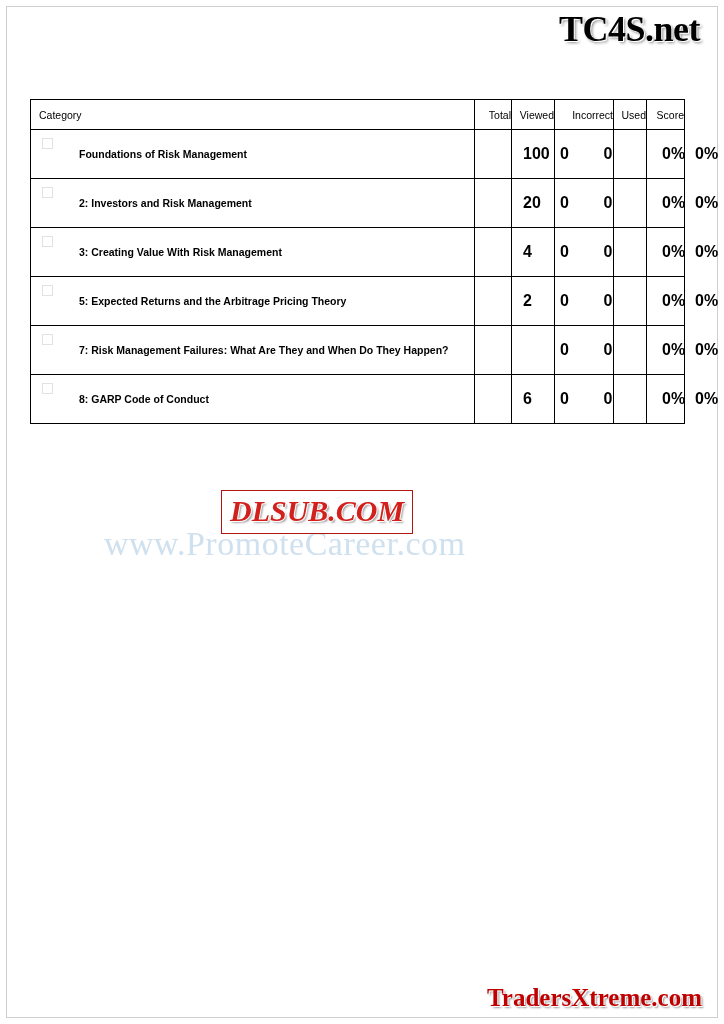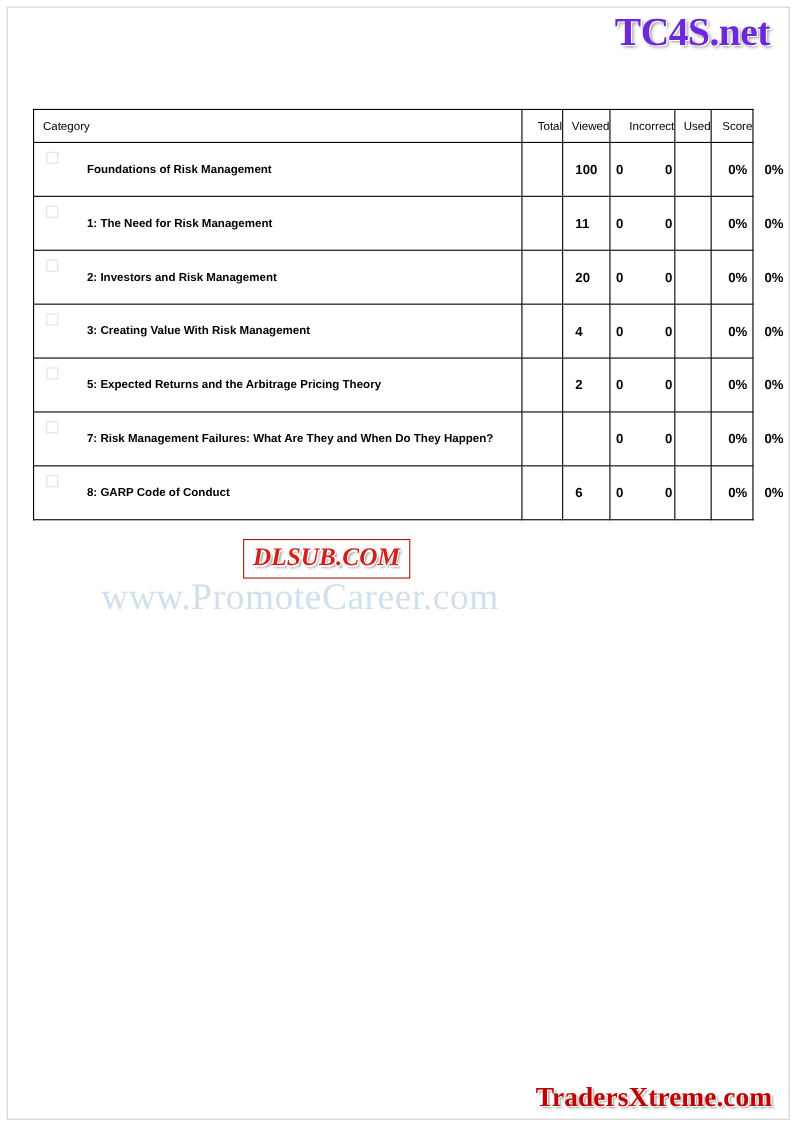--- a/index.html
+++ b/index.html
@@ -30,21 +30,21 @@
 
   
   .brand-top {
     position: absolute;
     right: 24px;
     top: 8px;
     font-family: "Liberation Serif", serif;
     font-weight: bold;
     font-size: 36px;
     letter-spacing: -0.5px;
-    color: #6d28d9;
+    color: #000000;
     text-shadow:
       1px 1px 0 #ffffff,
       2px 2px 3px rgba(0,0,0,0.45);
     white-space: nowrap;
   }
 
   
   .brand-bottom {
     position: absolute;
     right: 22px;
@@ -99,21 +99,21 @@
     font-size: 10.5px;
     line-height: 28px;
     text-align: left;
   }
   td.cat-cell.tall {
     line-height: 28px;
   }
   td.num {
     text-align: center;
     font-weight: bold;
-    font-size: 12px;
+    font-size: 16px;
   }
 
   
   .row-marker {
     position: absolute;
     left: 11px;
     top: 8px;
     width: 9px;
     height: 9px;
     border: 1px solid #e2e2e2;
@@ -124,37 +124,37 @@
   col.c-cat   { width: 444px; }
   col.c-total { width: 37px; }
   col.c-view  { width: 43px; }
   col.c-incor { width: 59px; }
   col.c-used  { width: 33px; }
   col.c-score { width: 38px; }
 
   
   .wm-promote {
     position: absolute;
-    left: 92px;
+    left: 104px;
     top: 525px;
     font-family: "Liberation Serif", serif;
     font-size: 34px;
     color: #cfe0ef;
     letter-spacing: 0.5px;
     white-space: nowrap;
     pointer-events: none;
   }
   .wm-dlsub {
     position: absolute;
     left: 222px;
     top: 491px;
     font-family: "Liberation Serif", serif;
     font-weight: bold;
     font-style: italic;
-    font-size: 23px;
+    font-size: 30px;
     color: #d2211c;
     letter-spacing: 0px;
     white-space: nowrap;
     background: transparent;
     text-shadow:
       -1px 0 #ffffff, 0 1px #ffffff, 1px 0 #ffffff, 0 -1px #ffffff,
       2px 2px 2px rgba(0,0,0,0.35);
     pointer-events: none;
   }
   .wm-dlsub .box {
@@ -200,31 +200,20 @@
       </td>
       <td class="num">100</td>
       <td class="num">0</td>
       <td class="num">0</td>
       <td class="num">0%</td>
       <td class="num">0%</td>
     </tr>
     <tr>
       <td class="cat-cell">
         <span class="row-marker"></span>
-        <span>1: The Need for Risk Management</span>
-      </td>
-      <td class="num">11</td>
-      <td class="num">0</td>
-      <td class="num">0</td>
-      <td class="num">0%</td>
-      <td class="num">0%</td>
-    </tr>
-    <tr>
-      <td class="cat-cell">
-        <span class="row-marker"></span>
         <span>2: Investors and Risk Management</span>
       </td>
       <td class="num">20</td>
       <td class="num">0</td>
       <td class="num">0</td>
       <td class="num">0%</td>
       <td class="num">0%</td>
     </tr>
     <tr>
       <td class="cat-cell">

